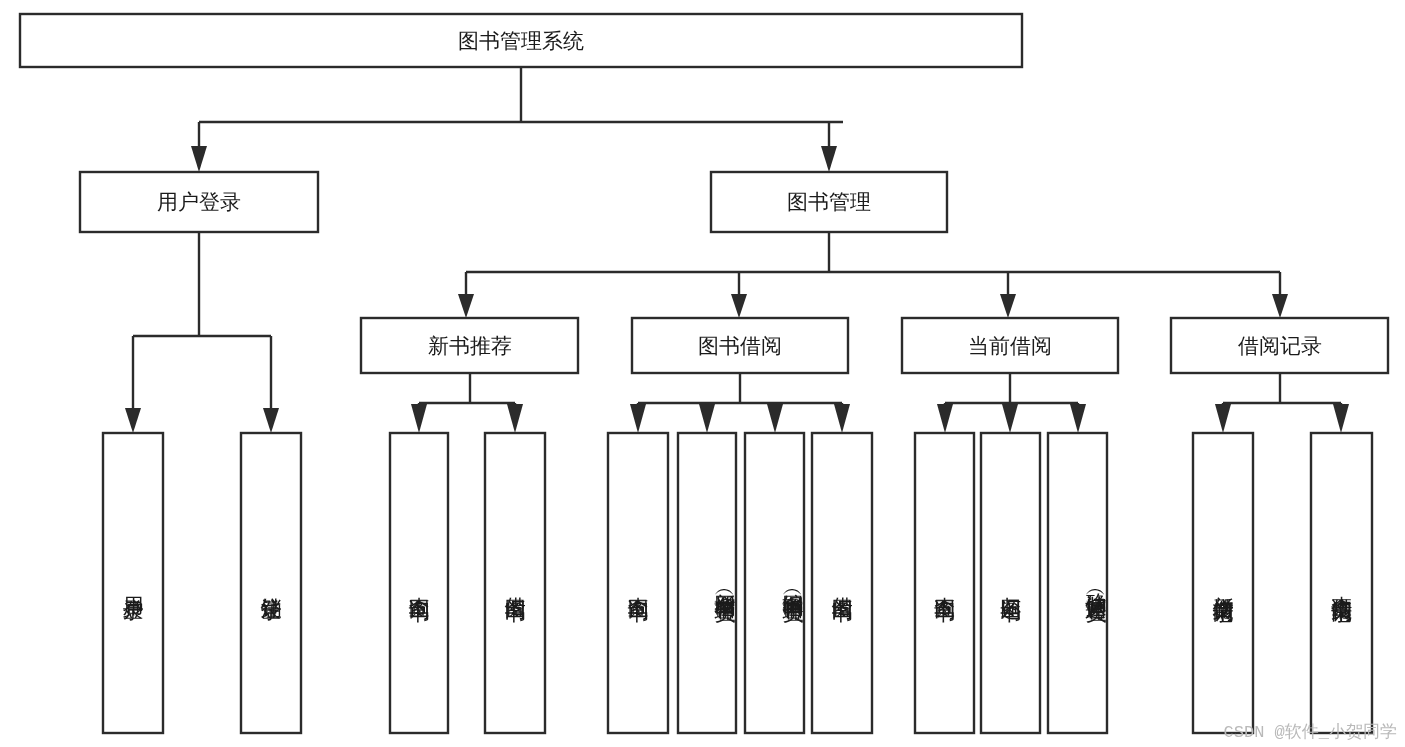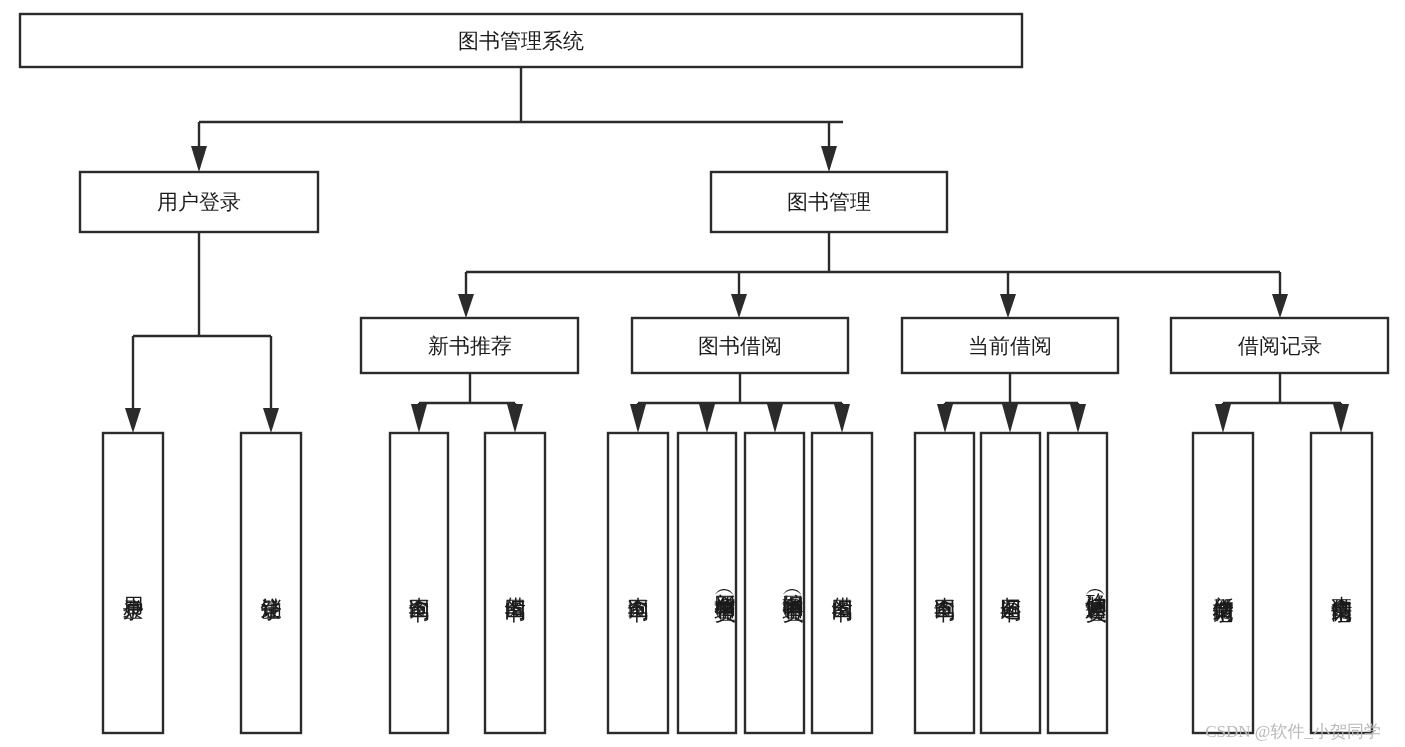--- a/index.html
+++ b/index.html
@@ -60,23 +60,23 @@
     letter-spacing: 1.5px;
     white-space: nowrap;
     display: flex;
     align-items: center;
     justify-content: center;
     pointer-events: none;
     user-select: none;
   }
   .watermark {
     position: absolute;
-    right: 24px;
+    right: 8px;
     bottom: 4px;
-    font-family: Liberation Serif, serif;
+    font-family: Liberation Mono, monospace;
     font-size: 17px;
     color: #b9b9b9;
     white-space: nowrap;
   }
 </style>
 </head>
 <body>
 
 <div id="diagram-root">
 

